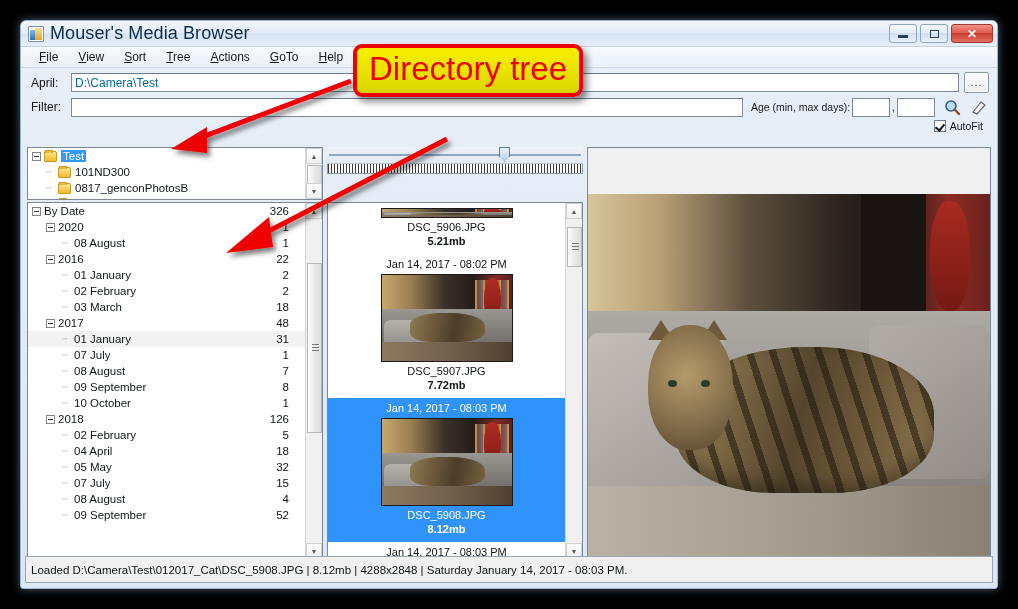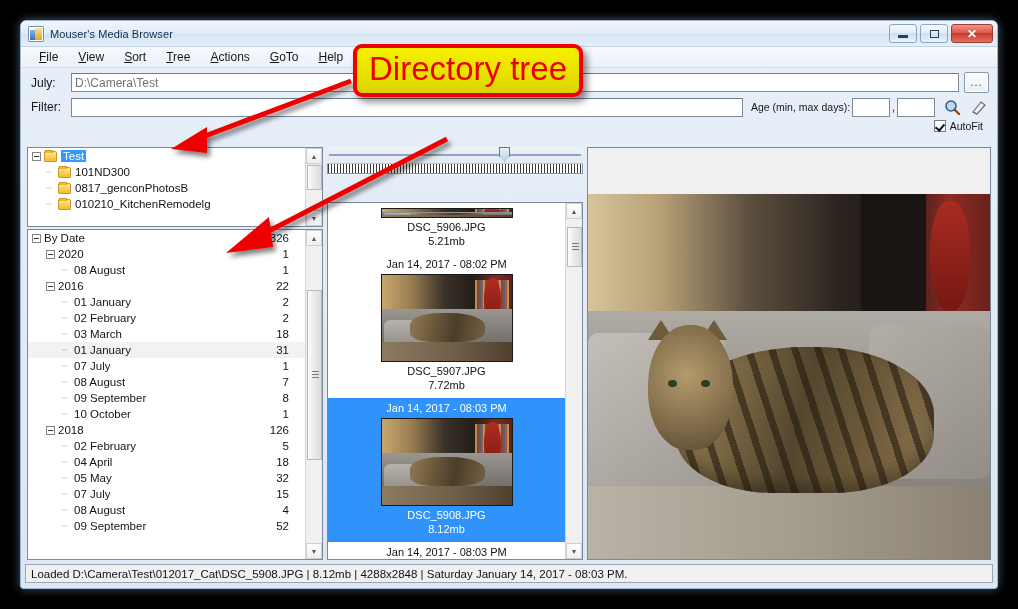--- a/index.html
+++ b/index.html
@@ -37,21 +37,21 @@
     position: relative; flex: none;
     background: #fff; border: 1px solid #7a8fa8; border-radius: 1px;
     overflow: hidden;
   }
   #app-icon i {
     position: absolute; display: block;
   }
   #app-icon i.b1 { left:1px; top:3px; width:6px; height:10px; background: linear-gradient(to bottom,#7fb8e8,#2f72b8); }
   #app-icon i.b2 { left:6px; top:1px; width:7px; height:12px; background: linear-gradient(to bottom,#ffe08a,#e0a32c); }
   .title-text {
-    font-size: 11px; color: #0d2c4e; letter-spacing: .1px;
+    font-size: 18px; color: #0d2c4e; letter-spacing: .1px;
   }
   #win-buttons {
     position: absolute; right: 4px; top: 3px;
     display: flex; gap: 3px;
   }
   .win-btn {
     width: 28px; height: 19px; border-radius: 3px;
     border: 1px solid #8ba6c1;
     background: linear-gradient(to bottom,#f6fafe 0%,#e3edf8 45%,#cfdef0 50%,#e9f2fb 100%);
     display: flex; align-items: center; justify-content: center;
@@ -87,21 +87,21 @@
   .field-label { width: 40px; flex: none; }
   .txtbox {
     flex: 1 1 auto;
     height: 19px;
     background: #fff;
     border: 1px solid #7c8a9a;
     border-top-color: #6c7b8c;
     font-size: 12px;
     padding: 0 3px;
     display: flex; align-items: center;
-    color: #737373;
+    color: #0369a1;
     font-family: "Liberation Sans", sans-serif;
     overflow: hidden; white-space: nowrap;
   }
   #browse-button {
     flex: none; width: 25px; height: 21px; margin-left: 5px;
     border: 1px solid #8a99aa; border-radius: 2px;
     background: linear-gradient(to bottom,#fbfcfd,#eceff3);
     box-shadow: inset 0 0 0 1px #fff;
     display: flex; align-items: flex-end; justify-content: center;
     padding-bottom: 4px;
@@ -148,21 +148,21 @@
   #left-col {
     width: 296px; flex: none;
     display: flex; flex-direction: column;
   }
   .tree-panel {
     background: #fff;
     border: 1px solid #7b8998;
     position: relative;
     overflow: hidden;
   }
-  #dir-tree-panel { height: 80px; margin-bottom: 2px; }
+  #dir-tree-panel { height: 53px; margin-bottom: 2px; }
   #date-tree-panel { flex: 1 1 auto; }
 
   .tree-scroll {
     position: absolute; inset: 0 17px 0 0;
     overflow: hidden;
   }
   .tree-row {
     display: flex; align-items: center;
     height: 16px; font-size: 11.5px; color: #10151b;
     padding-left: 4px; white-space: nowrap;
@@ -274,21 +274,21 @@
   .thumb-date { line-height: 15px; }
   .thumb-img {
     width: 132px; height: 88px;
     margin: 2px auto; display: block;
     border: 1px solid #1a1a1a;
     position: relative; overflow: hidden;
     background: #4a4137;
   }
   .thumb-img.clipped-top { height: 10px; border-bottom-width: 1px; }
   .thumb-name { line-height: 14px; }
-  .thumb-size { line-height: 14px; }
+  .thumb-size { line-height: 14px; font-weight: bold; }
 
   
   .scene { position: absolute; inset: 0; }
   .scene .wall   { position:absolute; left:0; top:0; right:0; height:42%; background:linear-gradient(to right,#c8a76e 0%,#9a7f52 22%,#3a3129 48%,#241d18 70%,#7e2a25 88%,#5d1f1b 100%); }
   .scene .floor  { position:absolute; left:0; bottom:0; right:0; height:22%; background:linear-gradient(to right,#8d7a63,#6d5c47 60%,#513f2f); }
   .scene .couch  { position:absolute; left:0; bottom:12%; right:0; height:48%; background:linear-gradient(to bottom,#9a9691,#7d7975 60%,#6a6663); }
   .scene .cushion{ position:absolute; left:2%; bottom:14%; width:46%; height:34%; background:linear-gradient(to bottom,#b5b1ab,#8e8a85); border-radius:6px; }
   .scene .cat    { position:absolute; background:linear-gradient(100deg,#8f7a54 0%,#6e5b3c 30%,#4a3d29 60%,#756240 100%); border-radius:40% 45% 35% 30%; }
   .scene .guitar { position:absolute; right:8%; top:4%; width:13%; height:52%; background:linear-gradient(to bottom,#b02b22,#7d1c16); border-radius:45%; }
   .scene .shelf  { position:absolute; right:2%; top:6%; width:26%; height:60%; background:repeating-linear-gradient(to right,#c9a45e 0 2px,#8a4b3a 2px 4px,#4e6b8a 4px 6px,#b4603a 6px 8px); opacity:.85; }
@@ -330,21 +330,21 @@
   .big .eye-l {position:absolute; left:20%; bottom:47%; width:9px; height:7px;
                 background:#2d3d22; border-radius:50%;}
   .big .eye-r {position:absolute; left:28%; bottom:47%; width:9px; height:7px;
                 background:#2d3d22; border-radius:50%;}
   .big .guitar{position:absolute; right:5%; top:2%; width:10%; height:30%;
                 background:linear-gradient(to bottom,#a82b21,#741913); border-radius:45%;}
   .big .dark  {position:absolute; right:16%; top:0; width:16%; height:34%; background:#1a1512;}
 
   
   #status-bar {
-    position: absolute; left: 4px; right: 4px; bottom: 5px; height: 19px;
+    position: absolute; left: 4px; right: 4px; bottom: 5px; height: 27px;
     background: #f0f0f0;
     border: 1px solid #9aa6b3;
     display: flex; align-items: center;
     padding-left: 5px;
     font-size: 11.5px; color: #0f1317;
     white-space: nowrap; overflow: hidden;
   }
 
   
   #annot-layer { position: absolute; inset: 0; pointer-events: none; }
@@ -390,21 +390,21 @@
     <div class="menu-item"><u>F</u><span>ile</span></div>
     <div class="menu-item"><u>V</u><span>iew</span></div>
     <div class="menu-item"><u>S</u><span>ort</span></div>
     <div class="menu-item"><u>T</u><span>ree</span></div>
     <div class="menu-item"><u>A</u><span>ctions</span></div>
     <div class="menu-item"><u>G</u><span>oTo</span></div>
     <div class="menu-item"><u>H</u><span>elp</span></div>
   </div>
 
   <div class="field-row">
-    <span class="field-label">July:</span>
+    <span class="field-label">April:</span>
     <div class="txtbox">D:\Camera\Test</div>
     <div id="browse-button">...</div>
   </div>
 
   <div class="field-row">
     <span class="field-label">Filter:</span>
     <div class="txtbox"></div>
     <div id="age-group">
       <span>Age (min, max days):</span>
       <div class="age-box"></div>
@@ -494,20 +494,25 @@
             <div class="tree-row ind2">
               <span class="dotline">┈</span>
               <span class="tree-label">02 February</span>
               <span class="tree-count">2</span>
             </div>
             <div class="tree-row ind2">
               <span class="dotline">┈</span>
               <span class="tree-label">03 March</span>
               <span class="tree-count">18</span>
             </div>
+            <div class="tree-row ind1">
+              <span class="exp-box"></span>
+              <span class="tree-label">2017</span>
+              <span class="tree-count">48</span>
+            </div>
             <div class="tree-row ind2 selected-row">
               <span class="dotline">┈</span>
               <span class="tree-label">01 January</span>
               <span class="tree-count">31</span>
             </div>
             <div class="tree-row ind2">
               <span class="dotline">┈</span>
               <span class="tree-label">07 July</span>
               <span class="tree-count">1</span>
             </div>

